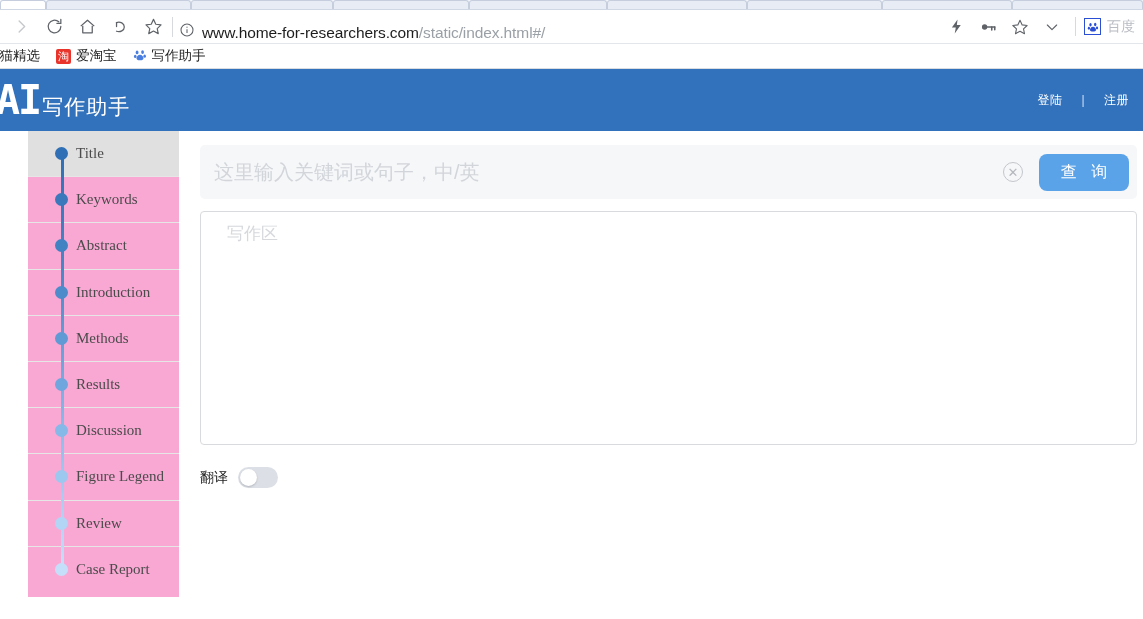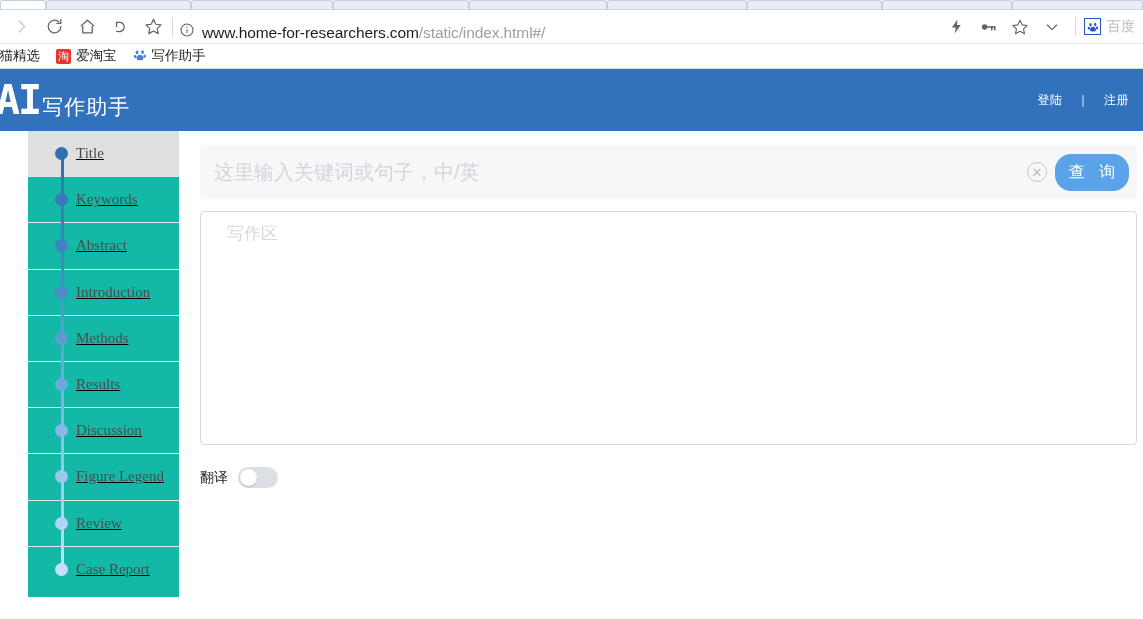--- a/index.html
+++ b/index.html
@@ -131,25 +131,24 @@
     display: flex;
     height: 495px;
     background: #ffffff;
     padding-top: 0px;
   }
 
   
   .sidebar {
     width: 151px;
     margin-left: 28px;
-    background: #14b8a6;
+    background: #f9a8d4;
     position: relative;
     height: 466px;
     flex: 0 0 151px;
-    text-decoration: underline;
   }
   .side-item {
     height: 46.2px;
     display: flex; align-items: center;
     position: relative;
     border-bottom: 1px solid #e6e6e6;
     padding-left: 26px;
   }
   .side-item.active { background: #e0e0e0; }
   .side-item:last-child { border-bottom: none; }
@@ -183,21 +182,21 @@
     padding: 0 6px 0 21px;
     display: flex; flex-direction: column;
   }
   .search-row {
     display: flex; align-items: center;
     background: #f6f7f9;
     border-radius: 5px;
     height: 54px;
     margin-top: 14px;
     padding: 0 8px 0 14px;
-    gap: 8px;
+    gap: 16px;
   }
   .search-input {
     flex: 1;
     border: none; outline: none; background: transparent;
     font-size: 20px;
     color: #333;
     font-family: "Liberation Sans", sans-serif;
   }
   .search-input::placeholder { color: #d2d5da; }
   .clear-icon {
@@ -207,23 +206,23 @@
     color: #b5b8bd;
     font-size: 13px;
     display: flex; align-items: center; justify-content: center;
     flex: 0 0 20px;
     line-height: 1;
   }
   .query-btn {
     background: #5ba3e8;
     color: #ffffff;
     border: none;
-    border-radius: 16px;
+    border-radius: 8px;
     height: 37px;
-    width: 74px;
+    width: 90px;
     font-size: 16px;
     letter-spacing: 5px;
     text-indent: 5px;
     font-family: "Liberation Sans", sans-serif;
     cursor: pointer;
   }
 
   .writing-area {
     margin-top: 12px;
     height: 234px;

